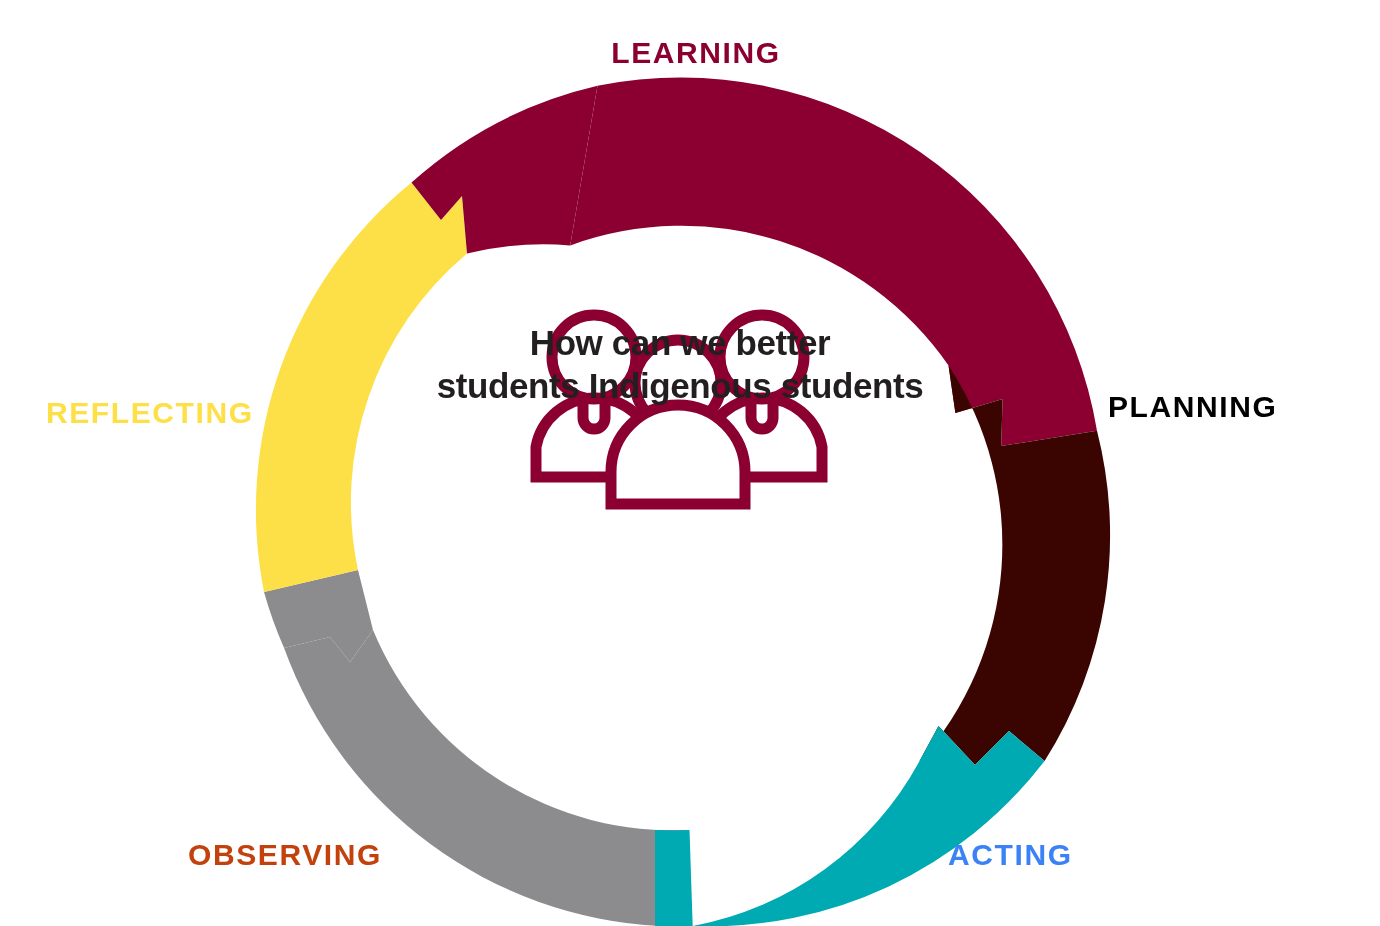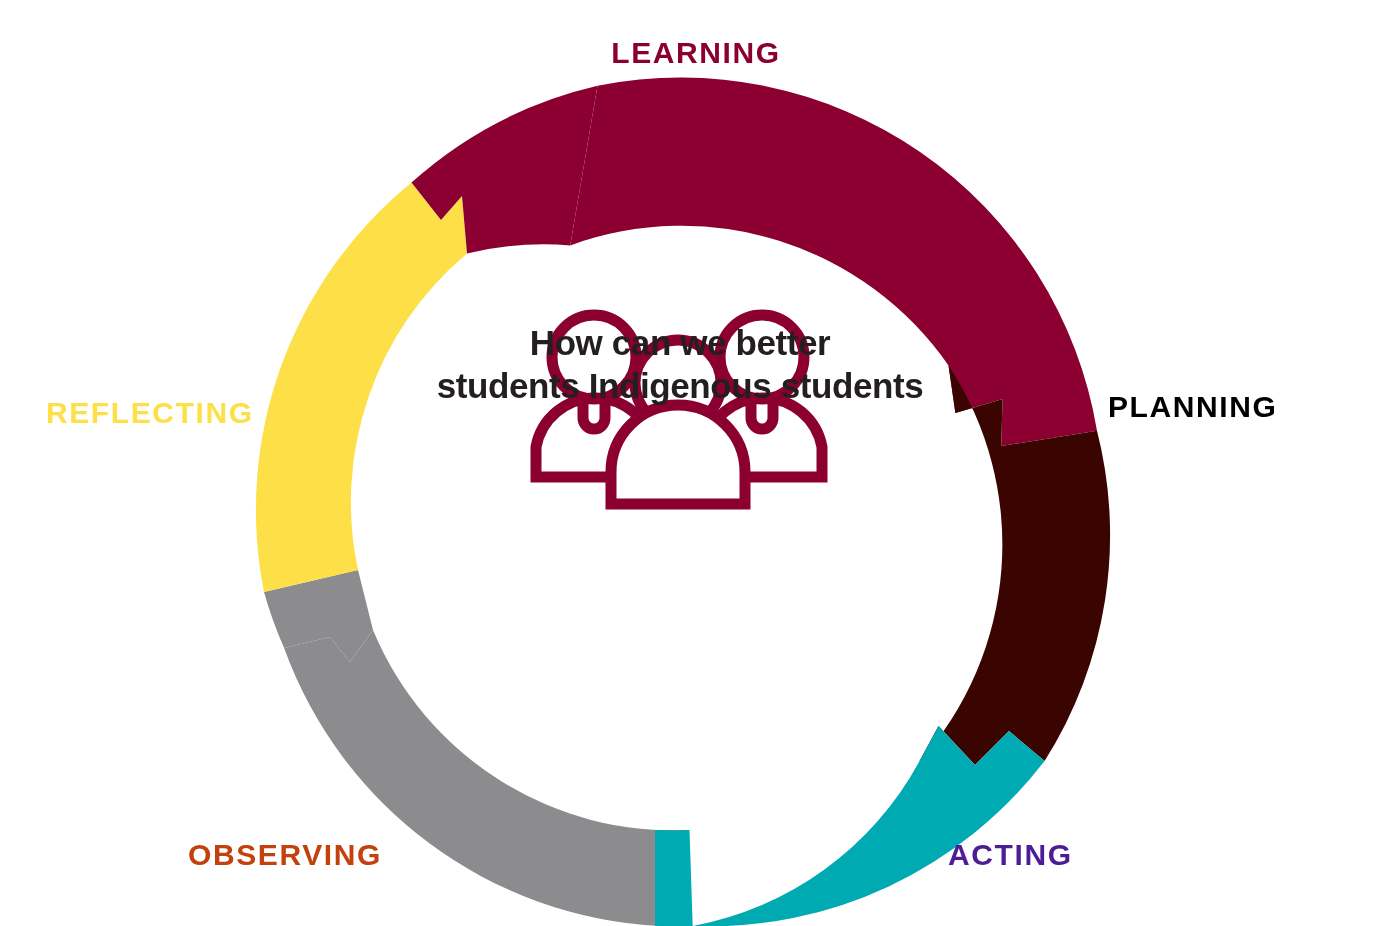--- a/index.html
+++ b/index.html
@@ -193,21 +193,21 @@
            L 611 472
            A 67 67 0 0 1 745 472
            L 745 504 Z"></path>
     </g>
   </svg>
 
   <div class="stage-label" id="label-learning" style="color:#8B0030">LEARNING</div>
 
   <div class="stage-label" id="label-planning" style="color:#000000">PLANNING</div>
 
-  <div class="stage-label" id="label-acting" style="color:#4c1d95">ACTING</div>
+  <div class="stage-label" id="label-acting" style="color:#3b82f6">ACTING</div>
 
   <div class="stage-label" id="label-observing" style="color:#c2410c">OBSERVING</div>
 
   <div class="stage-label" id="label-reflecting" style="color:#FDE047">REFLECTING</div>
 
   <div id="center-block">
     <div id="people-icon-wrap"></div>
     <div id="center-question">
       <span>How can we better</span>
       <span>students Indigenous students</span>

